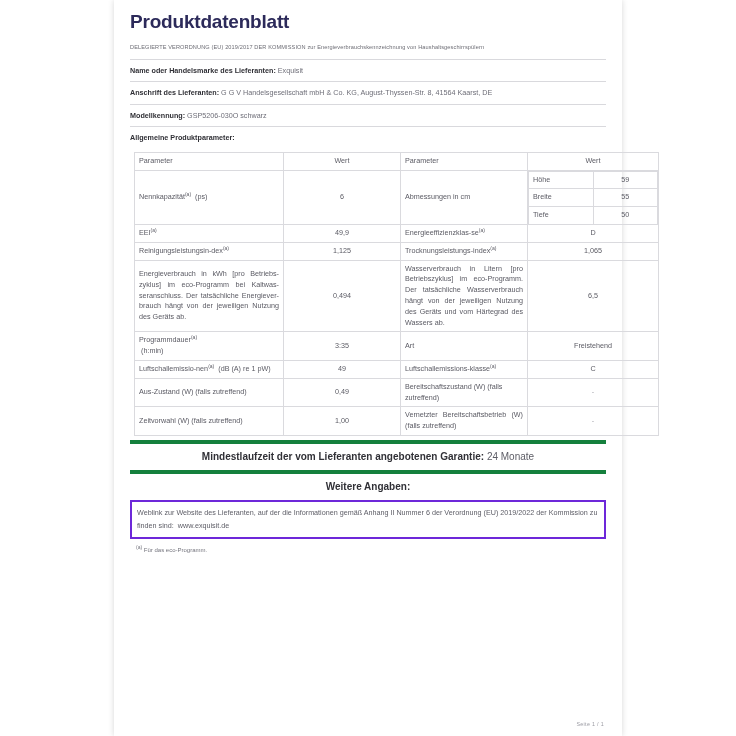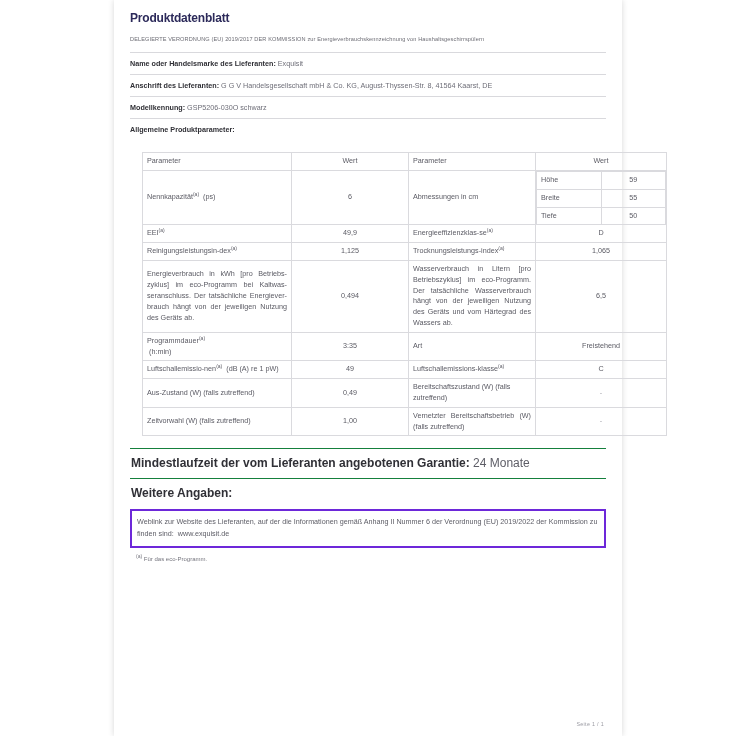--- a/index.html
+++ b/index.html
@@ -30,21 +30,21 @@
     min-height: 736px;
     background: #ffffff;
     box-shadow: 0 0 6px rgba(0,0,0,0.16);
     box-sizing: border-box;
     padding: 0;
   }
   .inner {
     padding: 8px 16px 0 16px;
   }
   .doc-title {
-    font-size: 12px;
+    font-size: 19px;
     font-weight: bold;
     color: #2c2a5a;
     letter-spacing: -0.2px;
     margin: 4px 0 9px 0;
     line-height: 1.1;
   }
   .doc-subtitle {
     font-size: 5.6px;
     line-height: 1.85;
     color: #6c6c74;
@@ -67,21 +67,21 @@
   .hr-row .val {
     color: #6e6e78;
     font-weight: normal;
     text-align: center;
   }
 
   table.params {
     border-collapse: collapse;
     width: 100%;
     table-layout: fixed;
-    margin: 12px;
+    margin: 4px;
     font-size: 7.2px;
     color: #5a5a63;
     border-radius: 32px;
   }
   table.params td, table.params th {
     border: 1px solid #dadade;
     padding: 3px 4px;
     vertical-align: middle;
     font-weight: normal;
     line-height: 1.5;
@@ -113,25 +113,26 @@
     font-size: 7.2px;
     color: #5a5a63;
     line-height: 1.4;
   }
   .dim-table tr:last-child td { border-bottom: 0; }
   .dim-table td.lbl { width: 50%; text-align: left; border-right: 1px solid #dadade; }
   .dim-table td.num { width: 50%; text-align: center; }
   td.nested { padding: 0 !important; }
 
   .footer-row {
-    border-top: 1px solid #15803d;
+    border-top: 4px solid #15803d;
     padding: 5px 1px 5px 1px;
-    font-size: 12px;
+    font-size: 10px;
     color: #5d5d66;
     line-height: 1.6;
+    text-align: center;
   }
   .footer-row b { color: #303036; }
   .footer-box {
     border: 2px solid #6d28d9;
     padding: 5px 5px;
     font-size: 7.2px;
     color: #5d5d66;
     line-height: 1.75;
   }
   .footnote {

